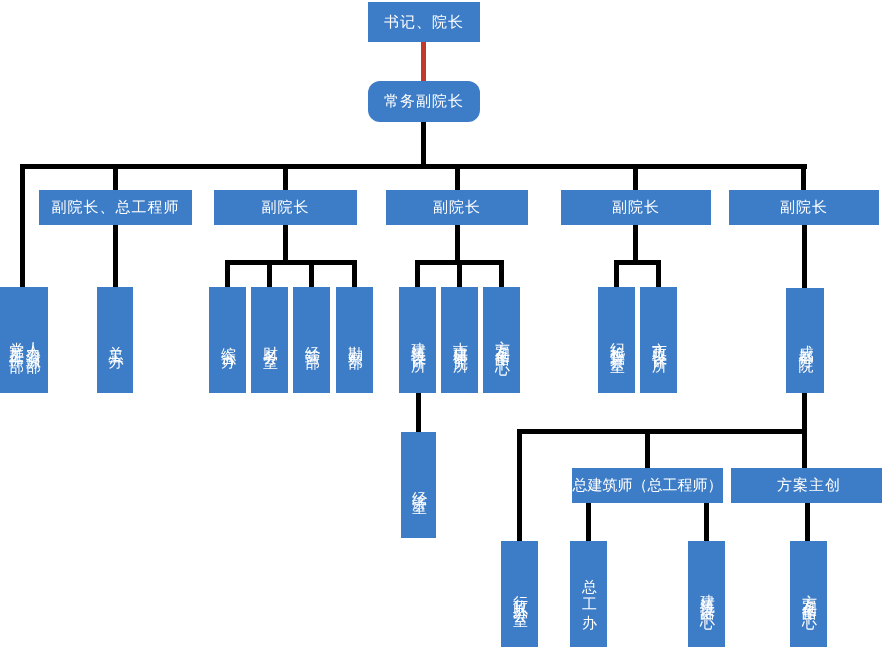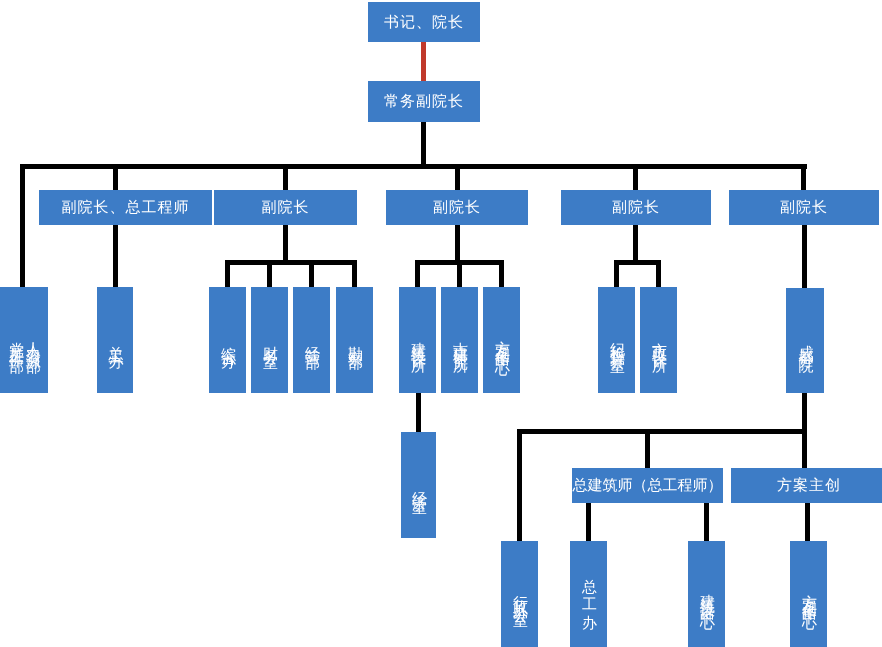--- a/index.html
+++ b/index.html
@@ -68,25 +68,25 @@
   <div class="line" style="left:517px;top:429px;width:5px;height:112px;"></div>
   <div class="line" style="left:645px;top:434px;width:5px;height:34px;"></div>
   <div class="line" style="left:802px;top:434px;width:5px;height:34px;"></div>
   <div class="line" style="left:586px;top:503px;width:5px;height:38px;"></div>
   <div class="line" style="left:704px;top:503px;width:5px;height:38px;"></div>
   <div class="line" style="left:805px;top:503px;width:5px;height:38px;"></div>
 
   <div class="box" style="left:368px;top:2px;width:112px;height:40px;">
     <span>书记、院长</span>
   </div>
-  <div class="box" style="left:368px;top:81px;width:112px;height:41px;">
+  <div class="box" style="left:368px;top:81px;width:112px;height:41px;border-radius:12px;">
     <span>常务副院长</span>
   </div>
 
-  <div class="box" style="left:39px;top:190px;width:173px;height:35px;">
+  <div class="box" style="left:39px;top:190px;width:153px;height:35px;">
     <span>副院长、总工程师</span>
   </div>
   <div class="box" style="left:214px;top:190px;width:143px;height:35px;">
     <span>副院长</span>
   </div>
   <div class="box" style="left:386px;top:190px;width:142px;height:35px;">
     <span>副院长</span>
   </div>
   <div class="box" style="left:561px;top:190px;width:150px;height:35px;">
     <span>副院长</span>

